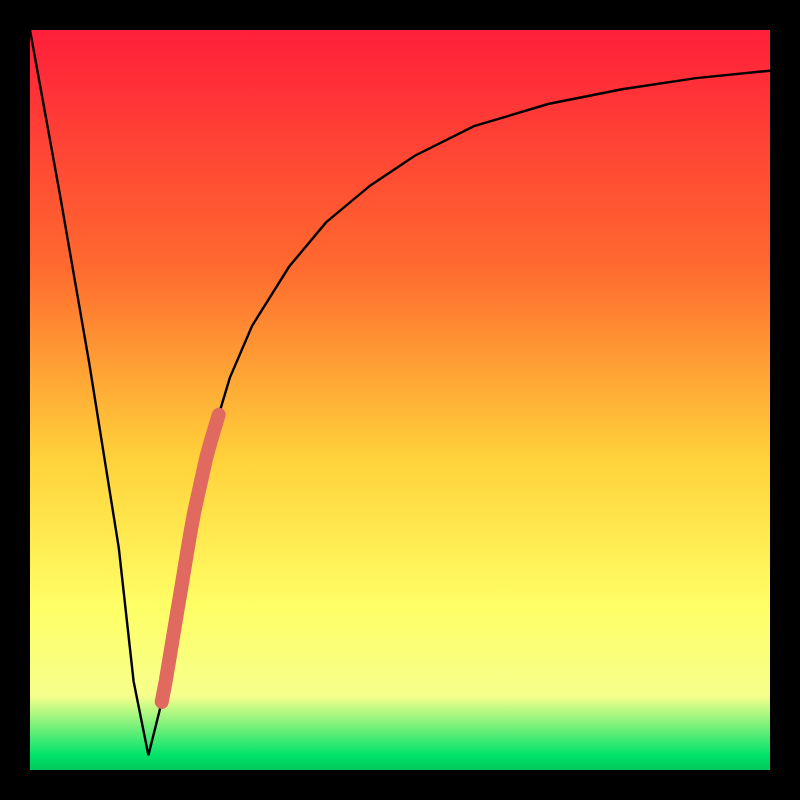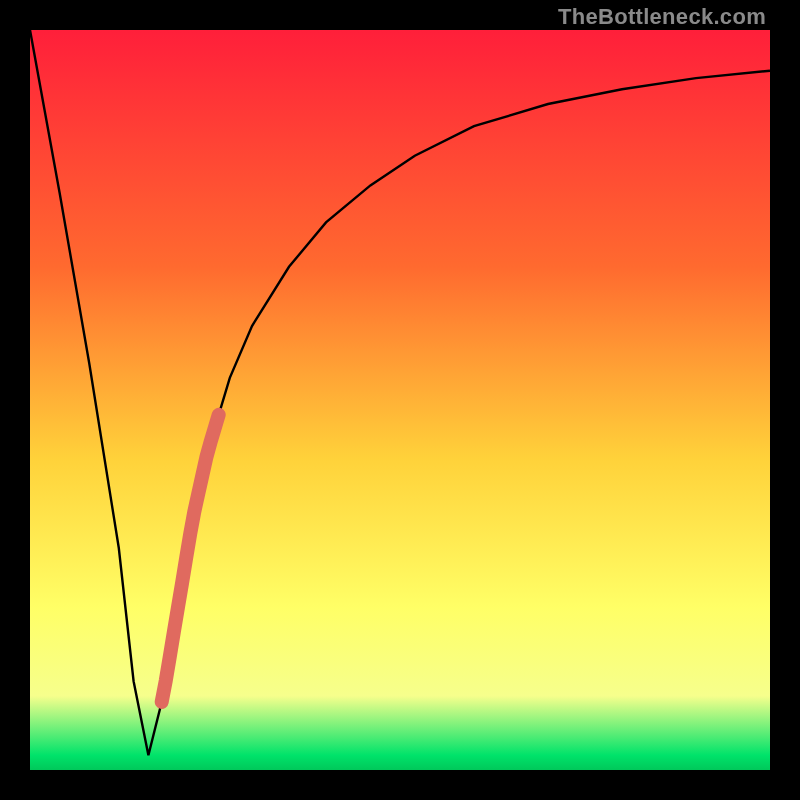--- a/index.html
+++ b/index.html
@@ -35,21 +35,20 @@
     font-weight: 600;
     color: #8a8a8a;
     letter-spacing: 0.3px;
   }
   svg { display: block; }
 </style>
 </head>
 <body>
 
 <div class="frame">
-  <div class="watermark">TheBottleneck.com</div>
 
   <div class="plot">
     <svg id="chart-svg" width="740" height="740" viewBox="0 0 740 740" preserveAspectRatio="none">
       <defs>
         <linearGradient id="bg-grad" x1="0" y1="0" x2="0" y2="1">
           <stop id="g0" offset="0%" stop-color="#ff1f3a"></stop>
           <stop id="g1" offset="32%" stop-color="#ff6a2f"></stop>
           <stop id="g2" offset="58%" stop-color="#ffd23a"></stop>
           <stop id="g3" offset="78%" stop-color="#ffff66"></stop>
           <stop id="g4" offset="90%" stop-color="#f6ff8c"></stop>

